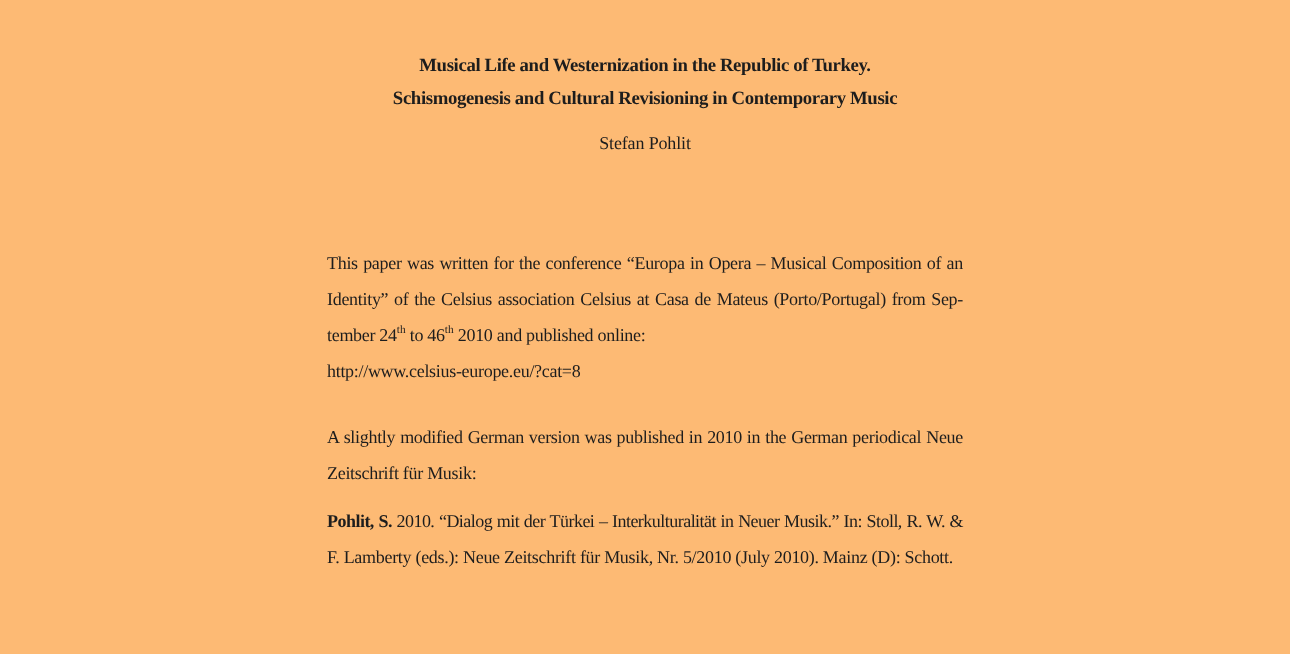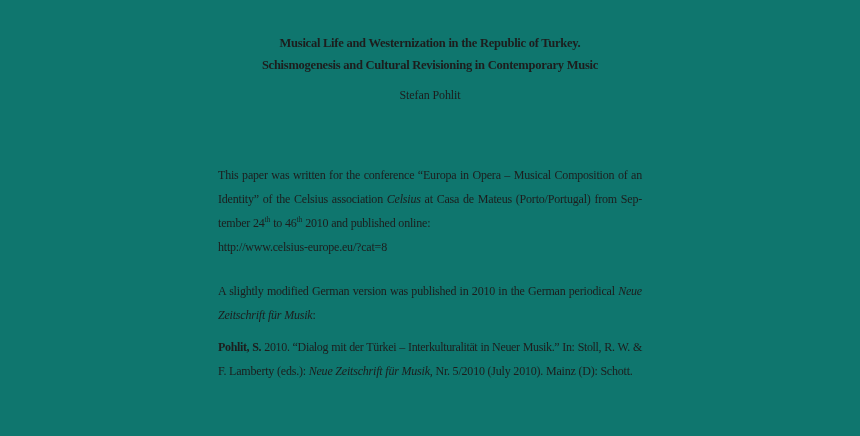--- a/index.html
+++ b/index.html
@@ -32,34 +32,34 @@
     line-height: 24px;
     font-size: 12px;
     letter-spacing: -0.2px;
     white-space: pre-wrap;
   }
   .just {
     text-align: justify;
     text-align-last: justify;
   }
   .tight { letter-spacing: -0.35px; }
-  .it { font-style: italic; }
+  .it { }
   .bd { font-weight: bold; }
   sup.sup {
     font-size: 7.5px;
     line-height: 0;
     vertical-align: super;
     letter-spacing: 0;
   }
   .url { color: inherit; text-decoration: none; }
 </style>
 </head>
 <body>
 
-<div class="page" style="background: #0f766e; color: rgb(29, 29, 29);">
+<div class="page" style="background: #fdba74; color: rgb(29, 29, 29);">
 
   <div class="center-line title" style="top:36px;">Musical Life and Westernization in the Republic of Turkey.</div>
 
   <div class="center-line title" style="top:58px;">Schismogenesis and Cultural Revisioning in Contemporary Music</div>
 
   <div class="center-line author" style="top:88px;">Stefan Pohlit</div>
 
   <div class="block" style="top:163px;">
     <div class="line just"><span>This paper was written for the conference “Europa in Opera – Musical Composition of an</span></div>
     <div class="line just"><span>Identity” of the Celsius association </span><span class="it">Celsius</span><span> at Casa de Mateus (Porto/Portugal) from Sep-</span></div>

